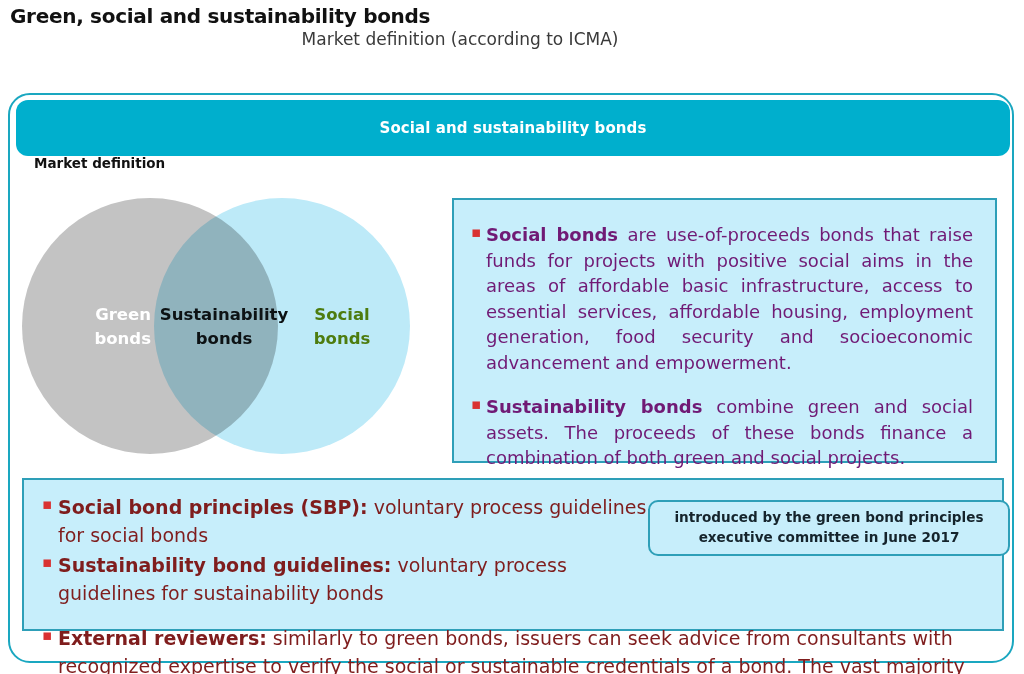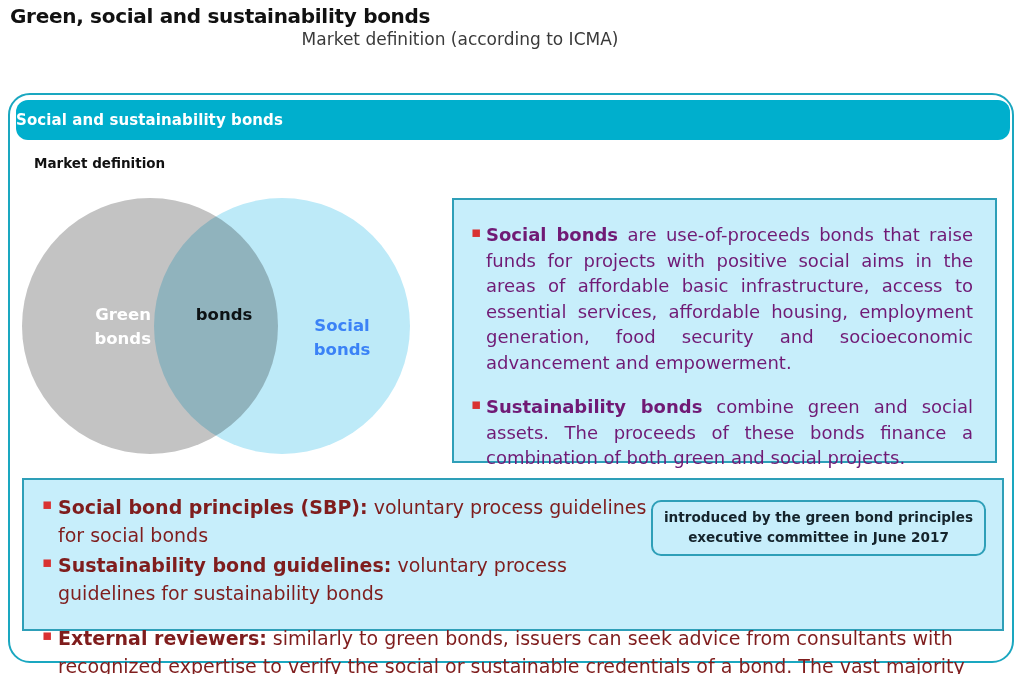--- a/index.html
+++ b/index.html
@@ -53,25 +53,26 @@
     box-sizing: border-box;
     background: #ffffff;
   }
 
   
   .banner {
     position: absolute;
     left: 6px;
     top: 5px;
     width: 994px;
-    height: 40px;
+    height: 56px;
     background: #00afcd;
     border-radius: 12px;
     display: flex;
     align-items: center;
+    justify-content: center;
     box-sizing: border-box;
   }
   .banner-title {
     color: #ffffff;
     font-size: 15px;
     font-weight: bold;
     letter-spacing: 0.1px;
   }
 
   
@@ -124,23 +125,23 @@
     text-align: right;
   }
   .venn-label.sustainability {
     left: 128px;
     top: 113px;
     width: 160px;
     color: #0d1214;
   }
   .venn-label.social {
     left: 272px;
-    top: 124px;
+    top: 113px;
     width: 108px;
-    color: #3b82f6;
+    color: #4d7c0f;
   }
 
   
   .def-box {
     position: absolute;
     left: 442px;
     top: 103px;
     width: 545px;
     height: 265px;
     background: #c7eefb;
@@ -204,21 +205,21 @@
     padding-left: 4px;
     box-sizing: border-box;
   }
   .bp-text {
     font-size: 19px;
     line-height: 1.45;
     color: #7f1d1d;
   }
   .callout {
     flex: 0 0 auto;
-    width: 335px;
+    width: 362px;
     margin-top: 6px;
     border: 2px solid #2e9fb8;
     border-radius: 10px;
     background: #c7eefb;
     padding: 6px 8px 7px 8px;
     box-sizing: border-box;
     text-align: center;
     font-size: 13.6px;
     font-weight: bold;
     line-height: 1.45;
@@ -250,20 +251,21 @@
   <div class="venn">
     <div class="venn-circle green"></div>
     <div class="venn-circle social"></div>
 
     <div class="venn-label green">
       <div>Green</div>
       <div>bonds</div>
     </div>
 
     <div class="venn-label sustainability">
+      <div>Sustainability</div>
       <div>bonds</div>
     </div>
 
     <div class="venn-label social">
       <div>Social</div>
       <div>bonds</div>
     </div>
   </div>
 
   <div class="def-box">

